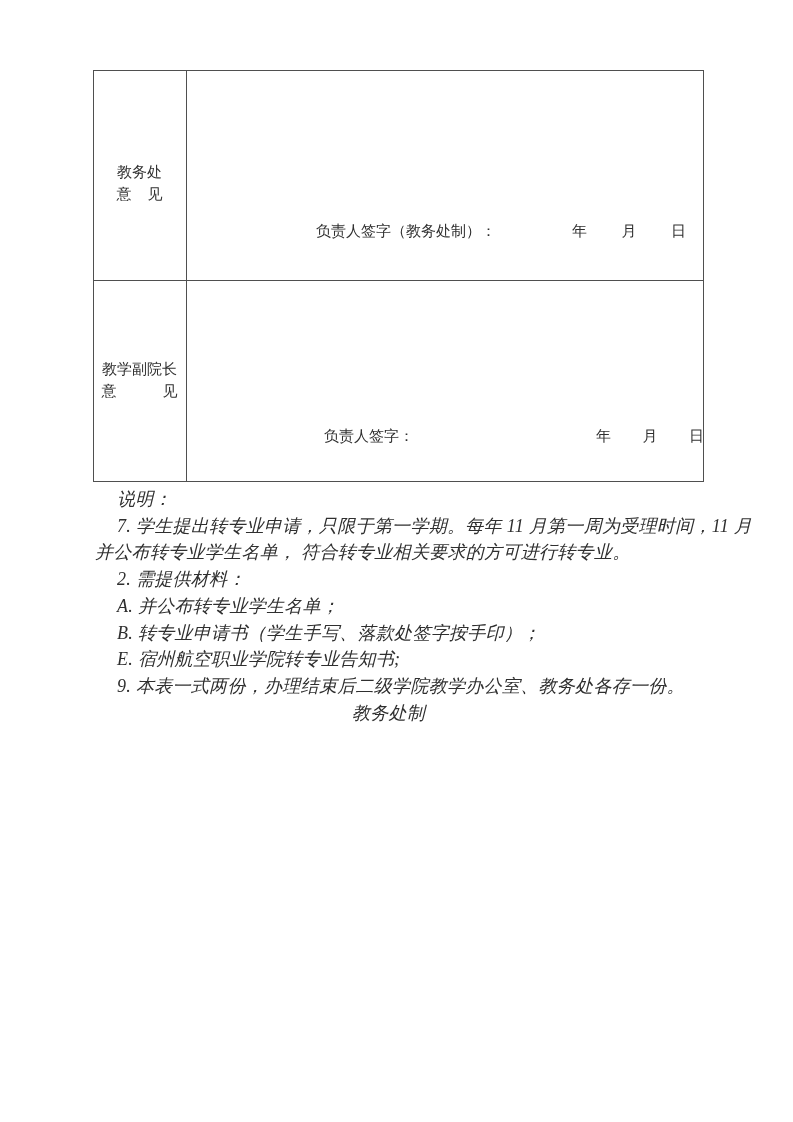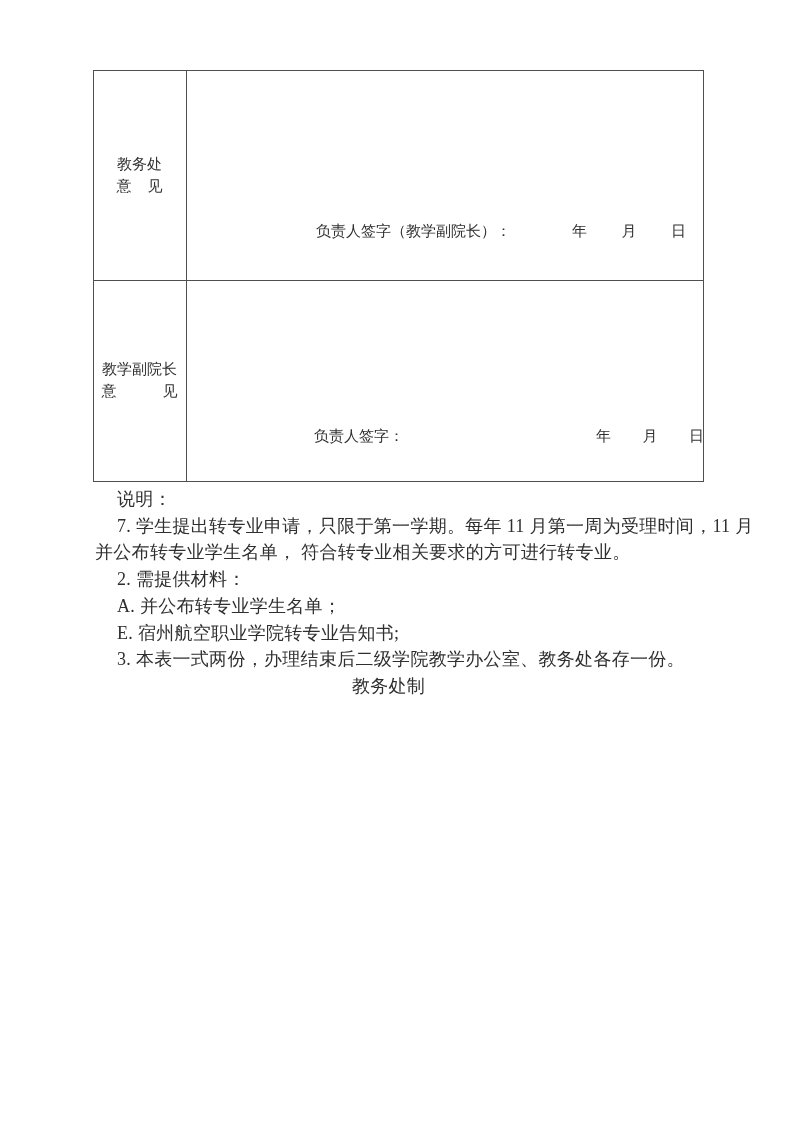--- a/index.html
+++ b/index.html
@@ -30,52 +30,52 @@
     position: absolute;
     top: 208.5px; left: 0; right: 0;
     height: 1px; background: #4f4f4f;
   }
   .cell-label {
     position: absolute;
     left: 0; width: 91px;
     display: flex; align-items: center; justify-content: center;
     font-size: 15px;
   }
-  .cell-label.r1 { top: 0; height: 208px; }
+  .cell-label.r1 { top: 8px; height: 208px; }
   .cell-label.r2 { top: 209px; height: 200px; }
   .lblbox { line-height: 22px; text-align: center; }
   .lblbox.w46 { width: 46px; }
   .lblbox.w76 { width: 76px; }
   .lblbox .just { display: flex; justify-content: space-between; }
 
   .sig {
     position: absolute;
     font-size: 15px;
     white-space: nowrap;
   }
   .sig.s1 { left: 222px; top: 151px; }
-  .sig.s2 { left: 220px; top: 356px; }
+  .sig.s2 { left: 230px; top: 356px; }
   .ymd {
     position: absolute;
     font-size: 15px;
     display: flex; justify-content: space-between;
   }
   .ymd.y1 { left: 478px; top: 151px; width: 114px; }
   .ymd.y2 { left: 502px; top: 356px; width: 108px; }
 
   
   .notes {
     position: absolute;
     left: 95px; top: 486px;
     width: 608px;
     font-size: 18px;
     line-height: 26.7px;
     letter-spacing: 0.3px;
   }
-  .nline { white-space: nowrap; }
+  .nline { white-space: nowrap; font-style: italic; }
   .nline.indent { padding-left: 22px; }
   .nline.right { text-align: center; padding-right: 21px; }
 </style>
 </head>
 <body>
 
 <div class="page">
 
   <div class="tbl">
     <div class="vline"></div>
@@ -83,21 +83,21 @@
 
     <div class="cell-label r1">
       <div class="lblbox w46">
         <div>教务处</div>
         <div class="just">
           <span>意</span>
           <span>见</span>
         </div>
       </div>
     </div>
-    <div class="sig s1">负责人签字（教学副院长）：</div>
+    <div class="sig s1">负责人签字（教务处制）：</div>
     <div class="ymd y1">
       <span>年</span>
       <span>月</span>
       <span>日</span>
     </div>
 
     <div class="cell-label r2">
       <div class="lblbox w76">
         <div>教学副院长</div>
         <div class="just">
@@ -113,18 +113,19 @@
       <span>日</span>
     </div>
   </div>
 
   <div class="notes">
     <div class="nline indent">说明：</div>
     <div class="nline indent">7. 学生提出转专业申请，只限于第一学期。每年 11 月第一周为受理时间，11 月</div>
     <div class="nline">并公布转专业学生名单， 符合转专业相关要求的方可进行转专业。</div>
     <div class="nline indent">2. 需提供材料：</div>
     <div class="nline indent">A. 并公布转专业学生名单；</div>
+    <div class="nline indent">B. 转专业申请书（学生手写、落款处签字按手印）；</div>
     <div class="nline indent">E. 宿州航空职业学院转专业告知书;</div>
-    <div class="nline indent">3. 本表一式两份，办理结束后二级学院教学办公室、教务处各存一份。</div>
+    <div class="nline indent">9. 本表一式两份，办理结束后二级学院教学办公室、教务处各存一份。</div>
     <div class="nline right">教务处制</div>
   </div>
 
 </div>
 
 </body></html>

